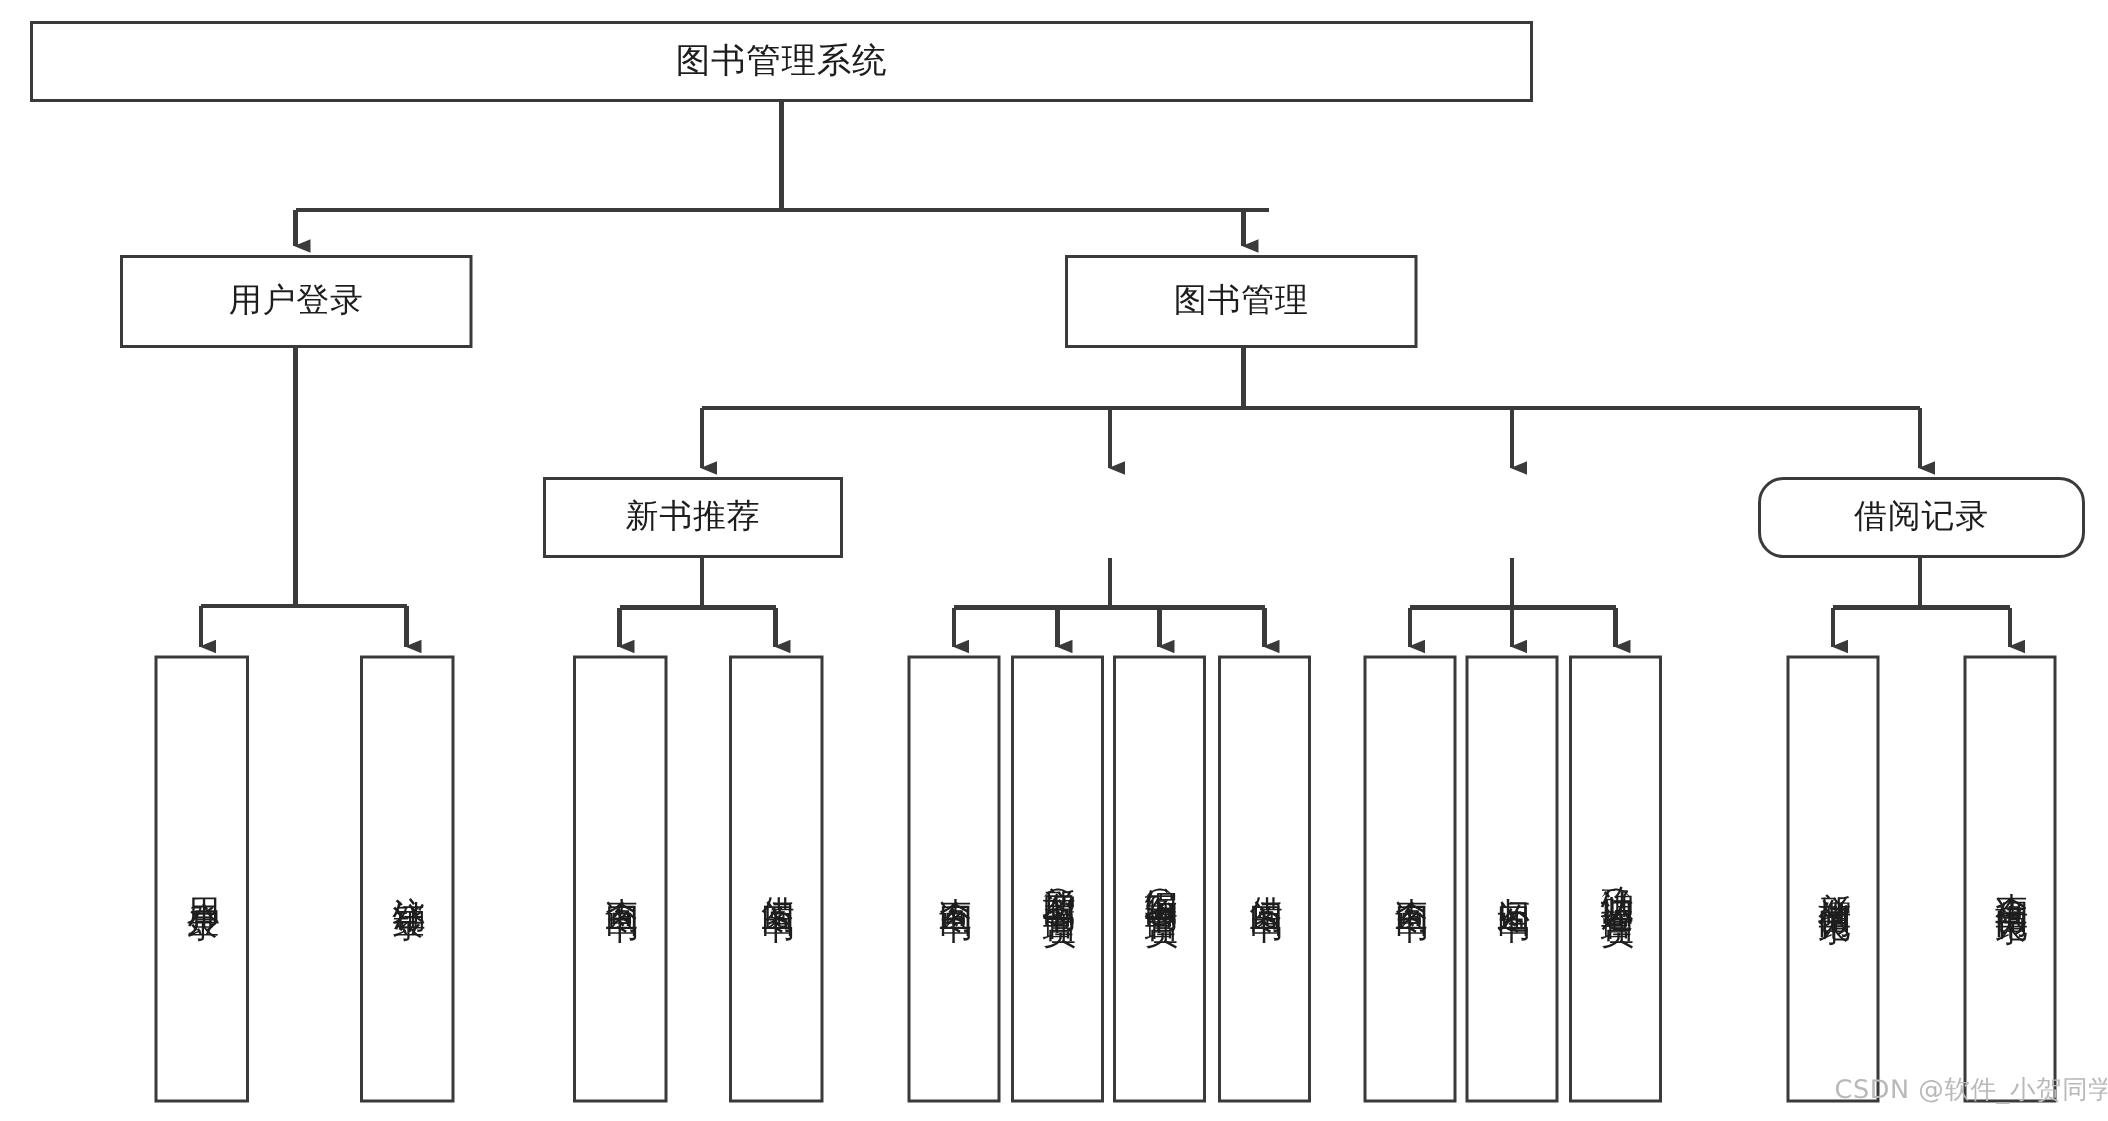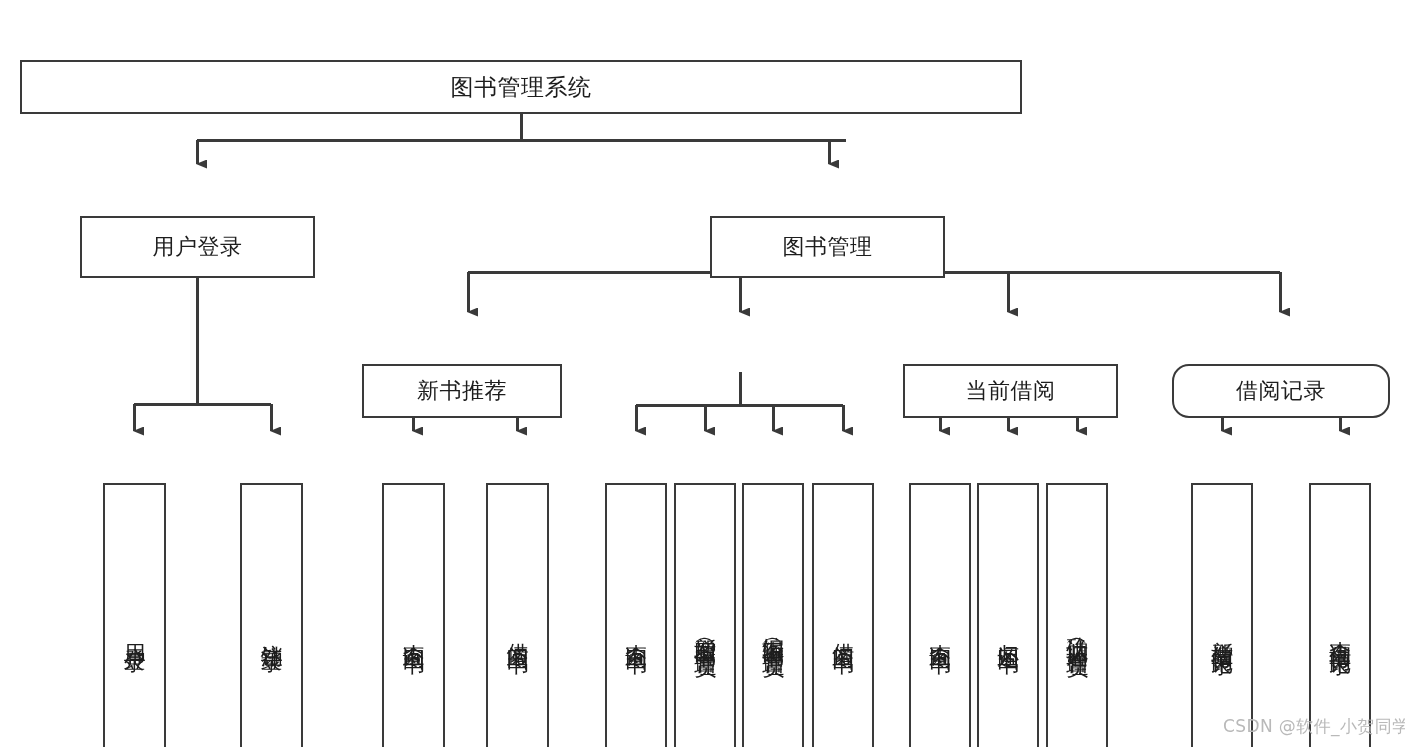--- a/index.html
+++ b/index.html
@@ -28,21 +28,20 @@
   .node{
     position:absolute;
     box-sizing:border-box;
     background:#ffffff;
     border:2.5px solid #3a3a3a;
     z-index:2;
     display:flex;
     align-items:center;
     justify-content:center;
     text-align:left;
-    margin-top:46px;
   }
   .node .lbl{
     display:block;
     color:#1d1d1d;
     line-height:1.22;
     letter-spacing:0.5px;
     white-space:pre;
   }
   
   .h-node .lbl{ font-size:22px; }
@@ -136,23 +135,20 @@
   <div class="node h-node" style="left:80px;top:170px;width:235px;height:62px;">
     <span class="lbl">用户登录</span>
   </div>
   <div class="node h-node" style="left:710px;top:170px;width:235px;height:62px;">
     <span class="lbl">图书管理</span>
   </div>
 
   <div class="node h-node" style="left:362px;top:318px;width:200px;height:54px;">
     <span class="lbl">新书推荐</span>
   </div>
-  <div class="node h-node" style="left:903px;top:318px;width:215px;height:54px;">
-    <span class="lbl">当前借阅</span>
-  </div>
   <div class="node h-node" style="left:1172px;top:318px;width:218px;height:54px;border-radius:17px;">
     <span class="lbl">借阅记录</span>
   </div>
 
   <div class="node v-node" style="left:103px;top:437px;width:63px;height:298px;">
     <span class="lbl">用户登录</span>
   </div>
   <div class="node v-node" style="left:240px;top:437px;width:63px;height:298px;">
     <span class="lbl">注销登录</span>
   </div>

